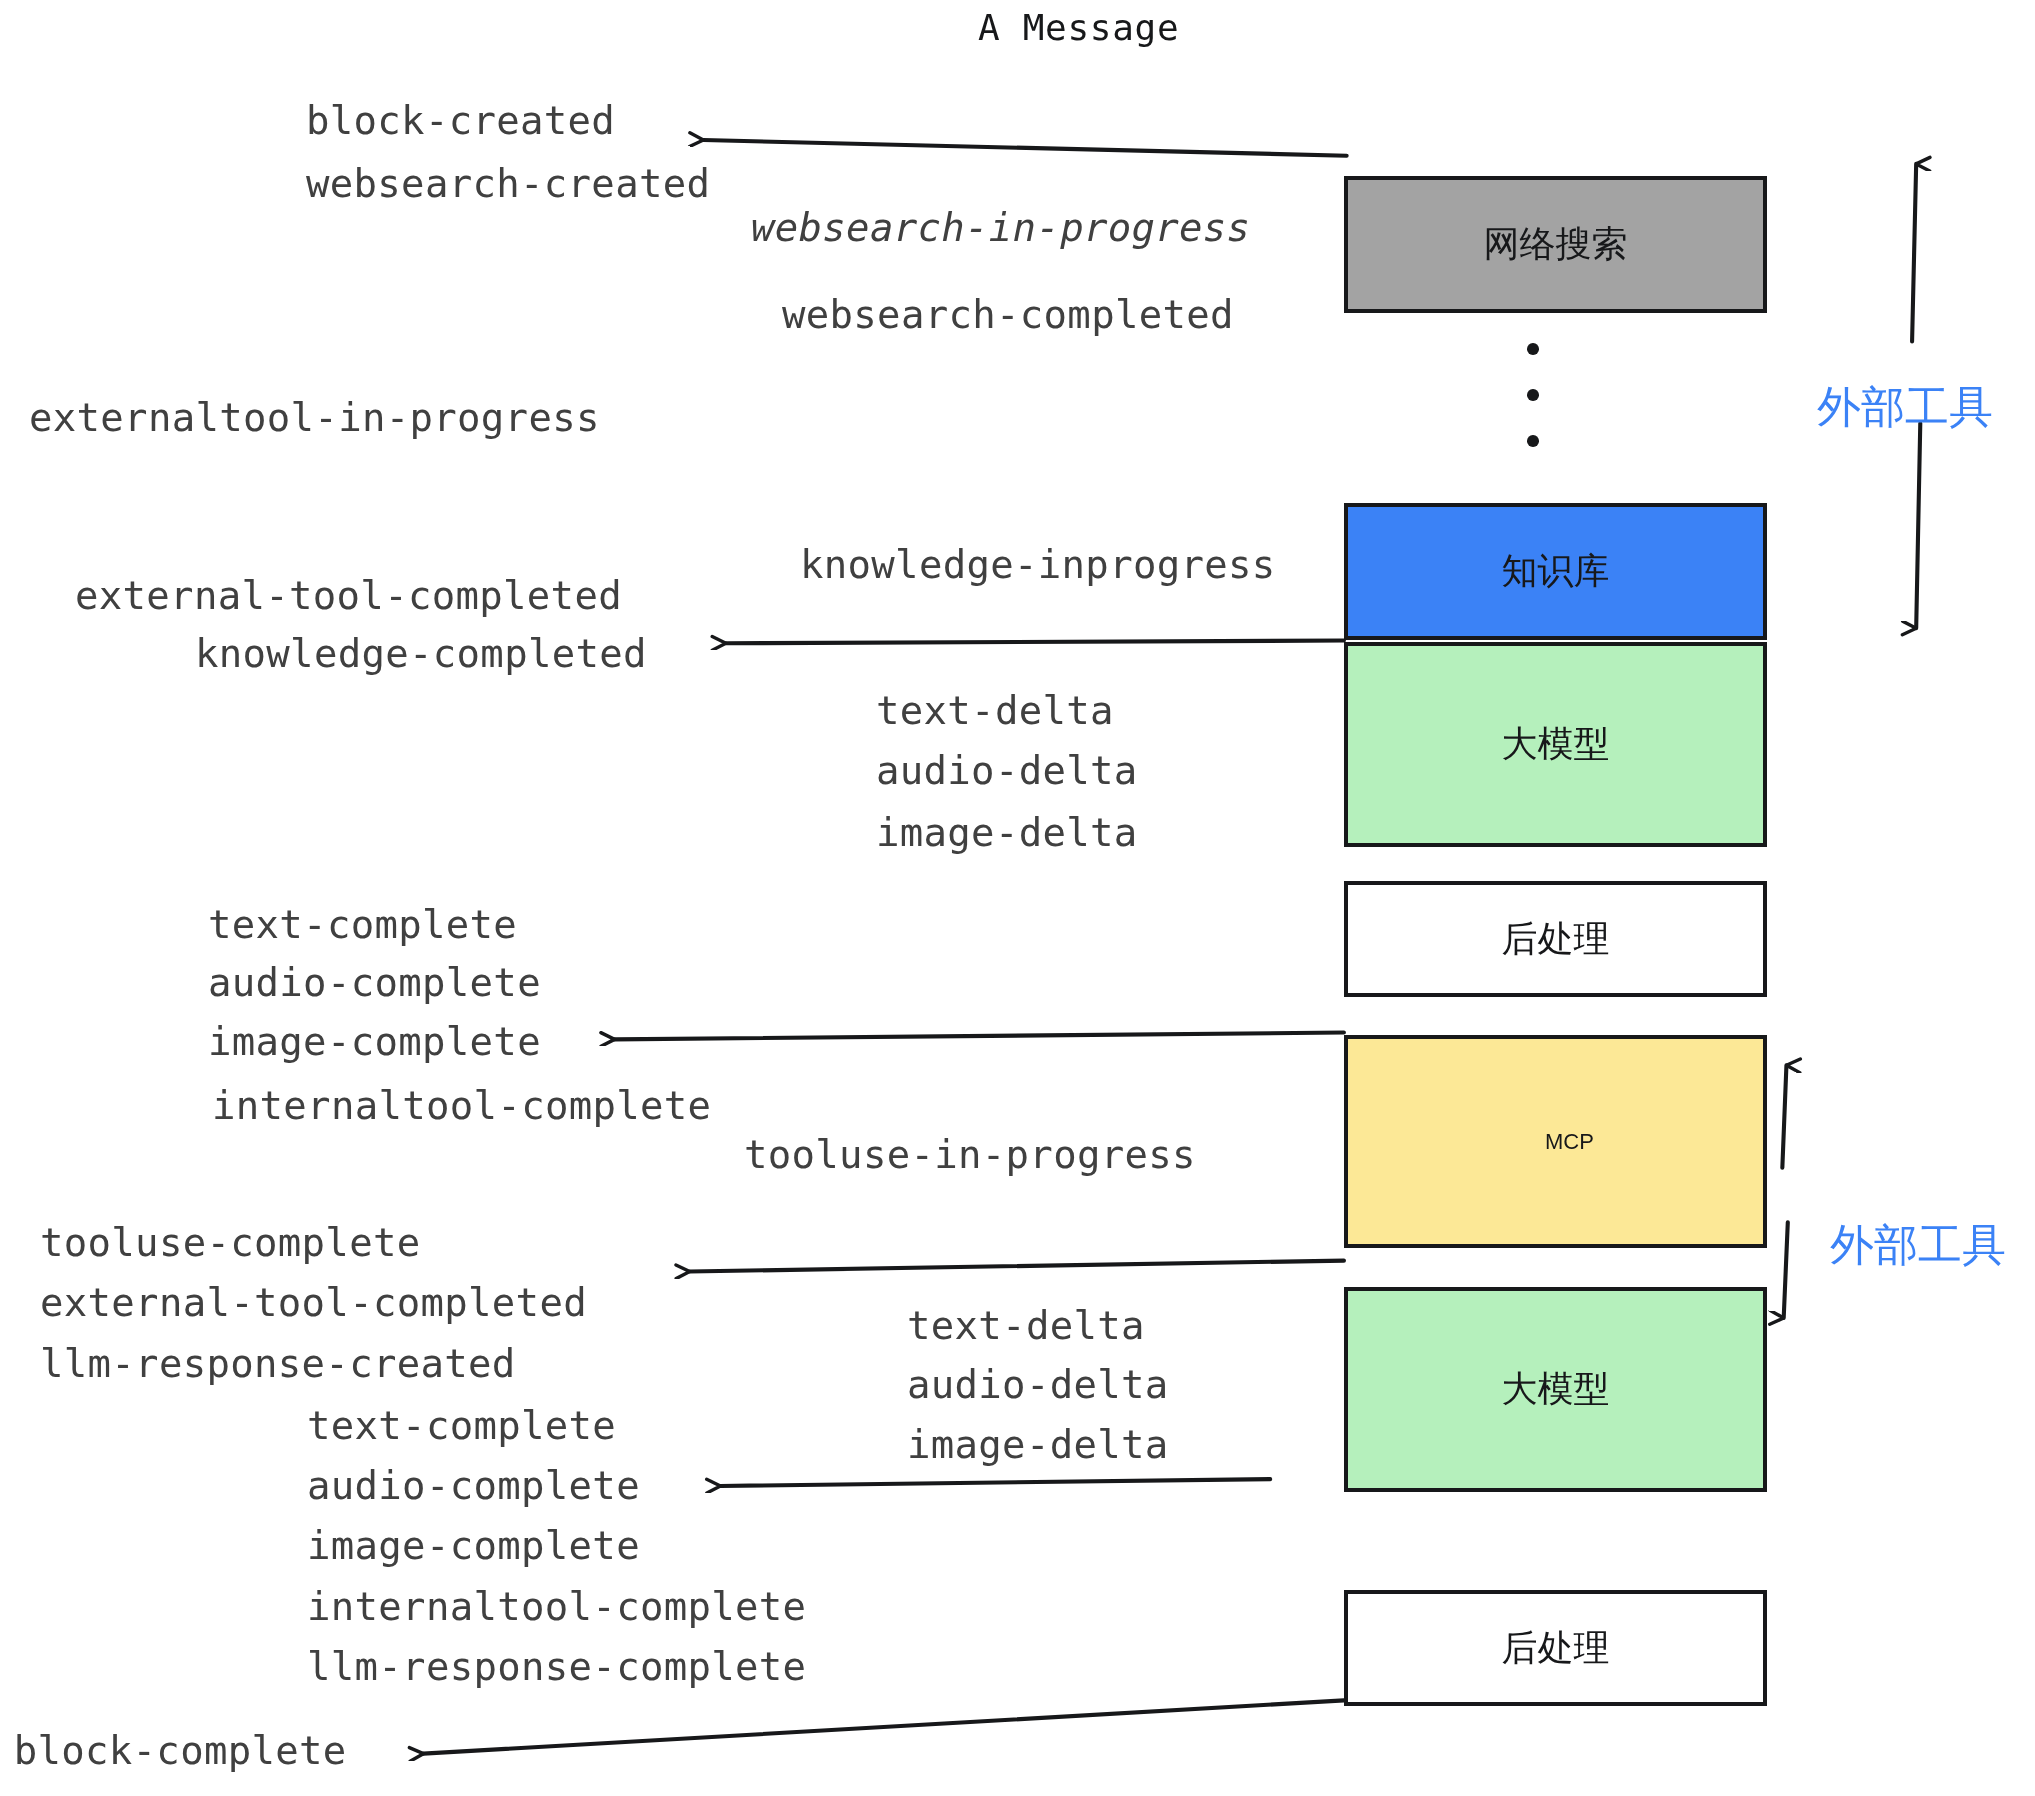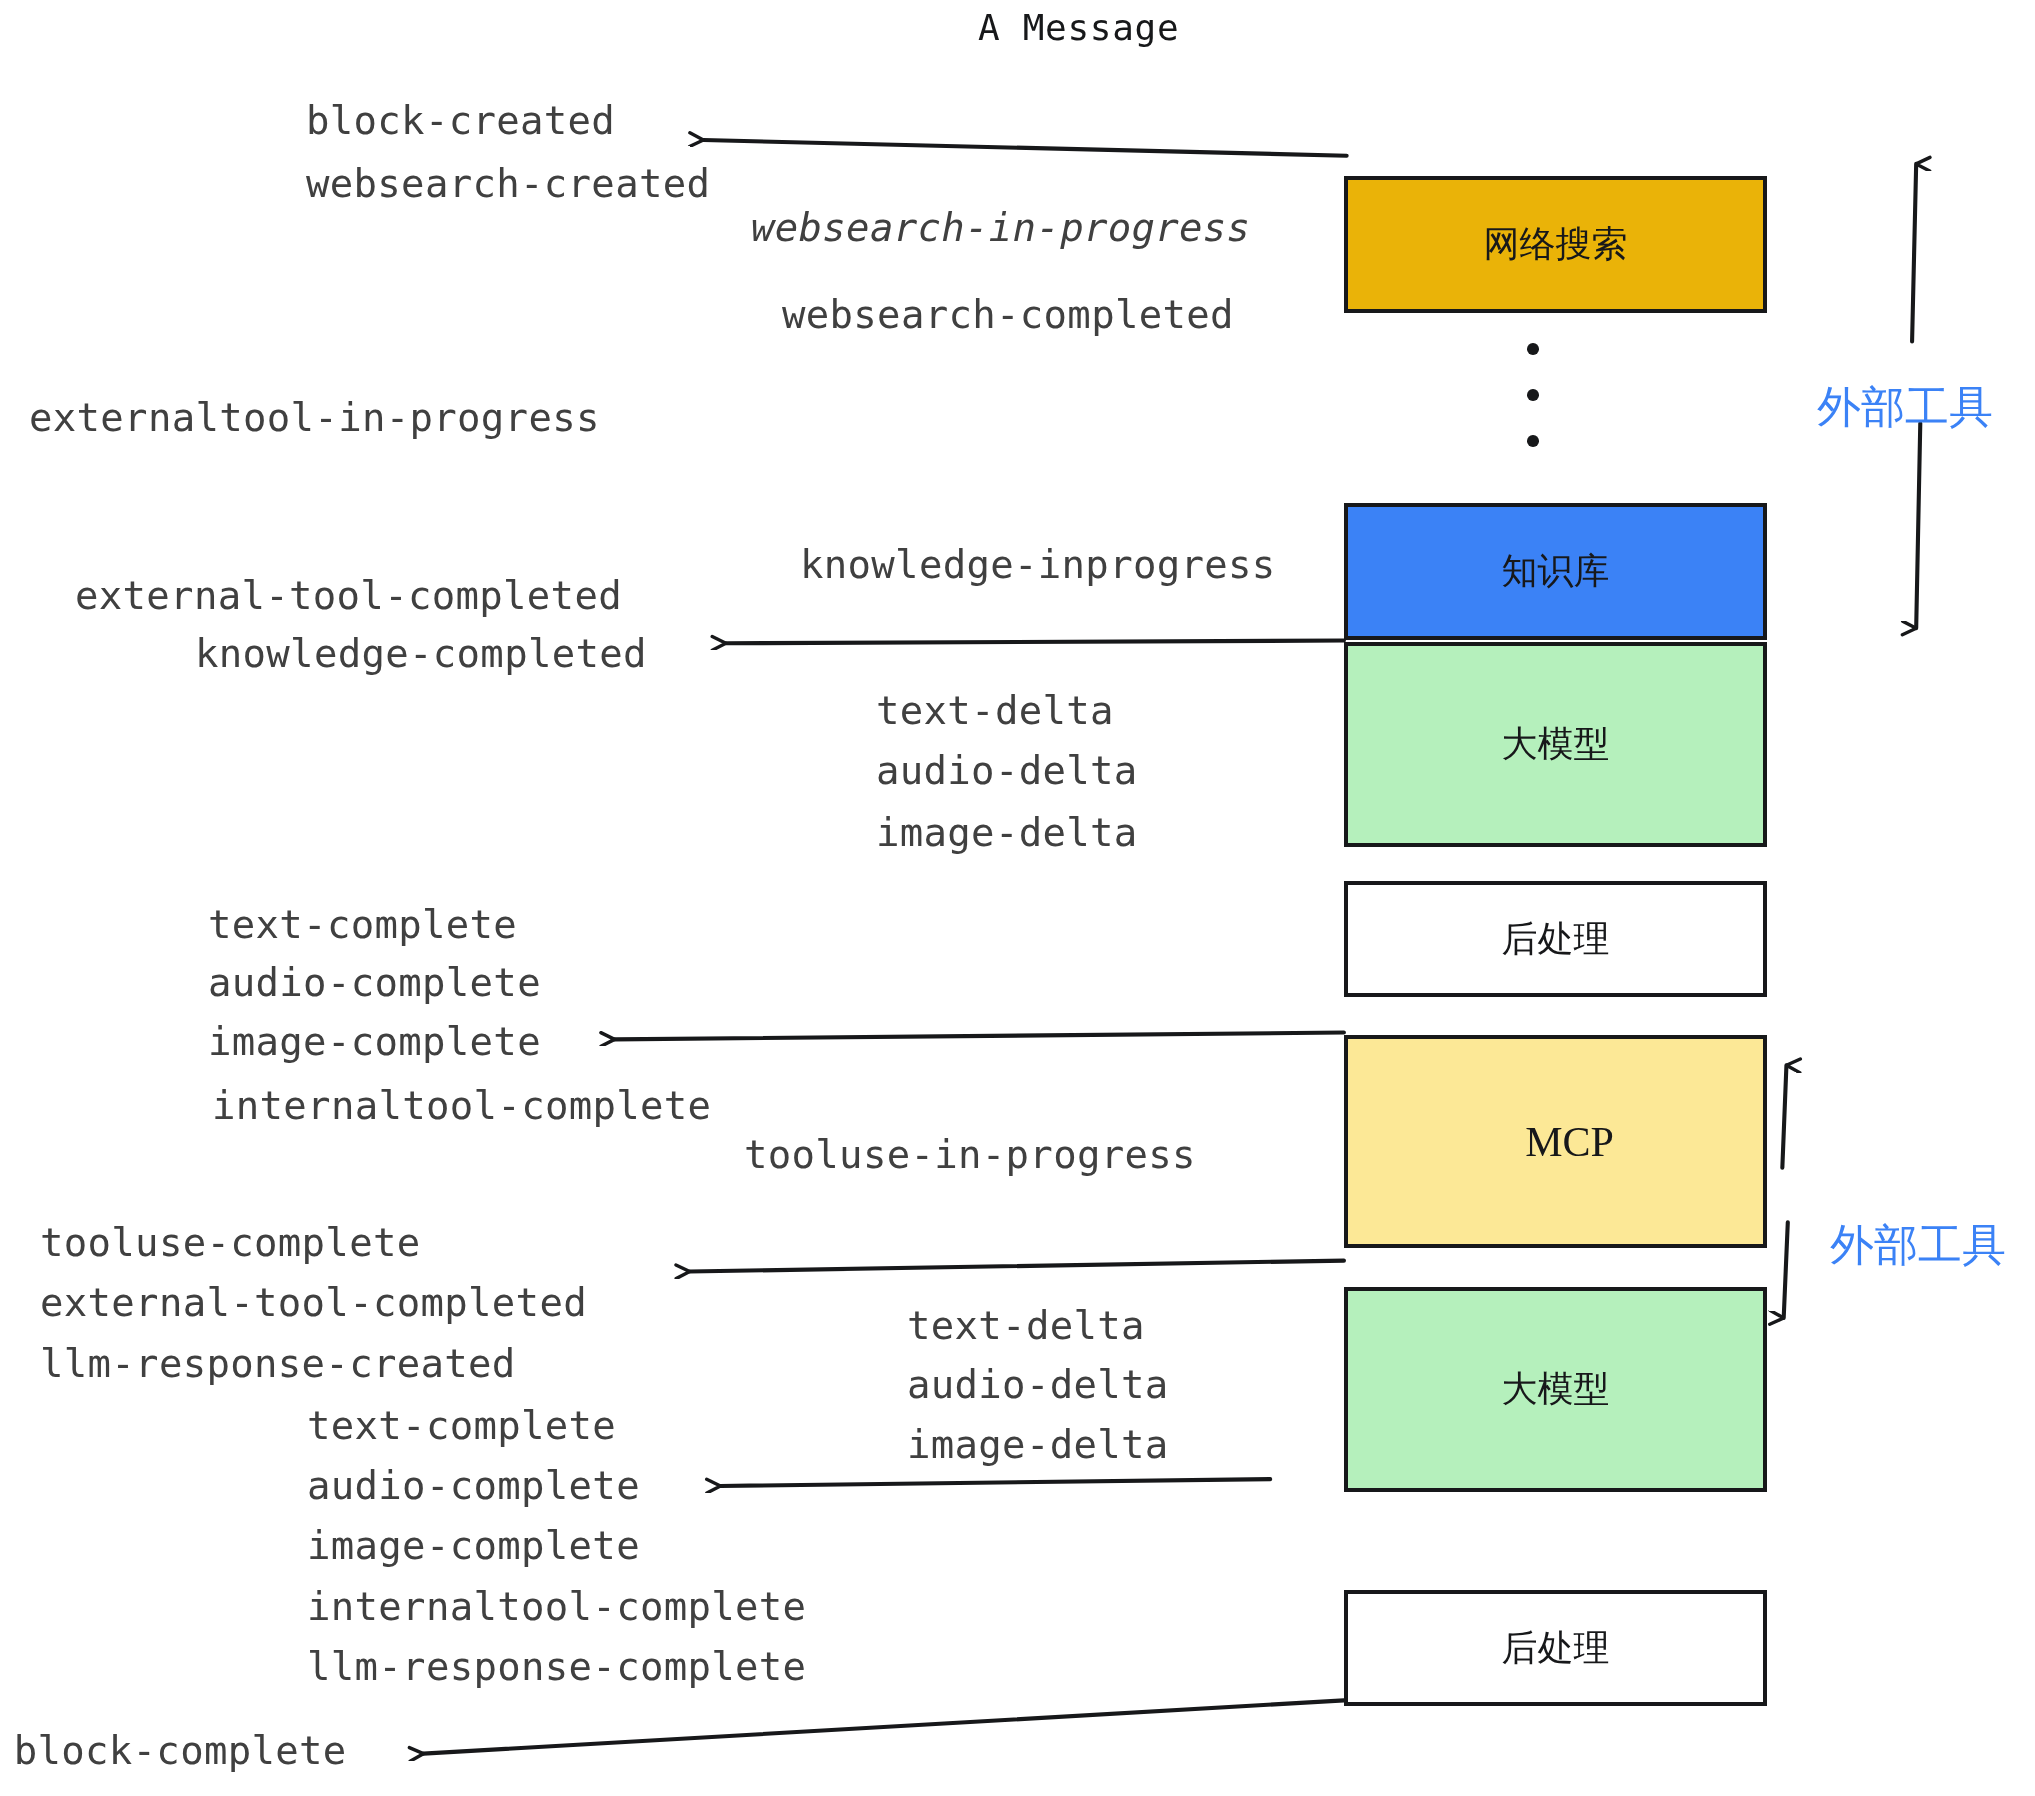--- a/index.html
+++ b/index.html
@@ -41,22 +41,22 @@
   }
   .boxlabel {
     position: absolute;
     font-family: "DejaVu Sans", sans-serif;
     font-size: 36px;
     color: #17181a;
     white-space: nowrap;
     text-align: center;
   }
   .boxlabel.latin {
-    font-family: Liberation Serif, serif;
-    font-size: 42px;
+    font-family: Liberation Sans, sans-serif;
+    font-size: 22px;
     padding-left: 28px;
   }
   .grouplabel {
     position: absolute;
     font-family: "DejaVu Sans", sans-serif;
     font-size: 44px;
     color: #3b82f6;
     white-space: nowrap;
     margin-top: 40px;
   }
@@ -128,21 +128,21 @@
       <path d="M 2800,500 L 2806,240" stroke="#17181A" stroke-width="6" fill="none" marker-end="url(#ah-up)" stroke-linecap="round"></path>
       <path d="M 2812,620 L 2806,920" stroke="#17181A" stroke-width="6" fill="none" marker-end="url(#ah-up)" stroke-linecap="round"></path>
     </g>
 
     <g>
       <path d="M 2610,1710 L 2616,1560" stroke="#17181A" stroke-width="6" fill="none" marker-end="url(#ah-up)" stroke-linecap="round"></path>
       <path d="M 2618,1790 L 2612,1930" stroke="#17181A" stroke-width="6" fill="none" marker-end="url(#ah-up)" stroke-linecap="round"></path>
     </g>
   </svg>
 
-  <div class="node" style="left:1344px; top:176px; width:423px; height:137px; background:#eab308;">
+  <div class="node" style="left:1344px; top:176px; width:423px; height:137px; background:#a3a3a3;">
     <span class="boxlabel" style="position:static;">网络搜索</span>
   </div>
 
   <div class="dots" style="left:1526px; top:343px; width:13.7px; height:104px;">
     <span></span>
       <span></span>
       <span></span>
   </div>
 
   <div class="node" style="left:1344px; top:503px; width:423px; height:137px; background:#3b82f6;">

